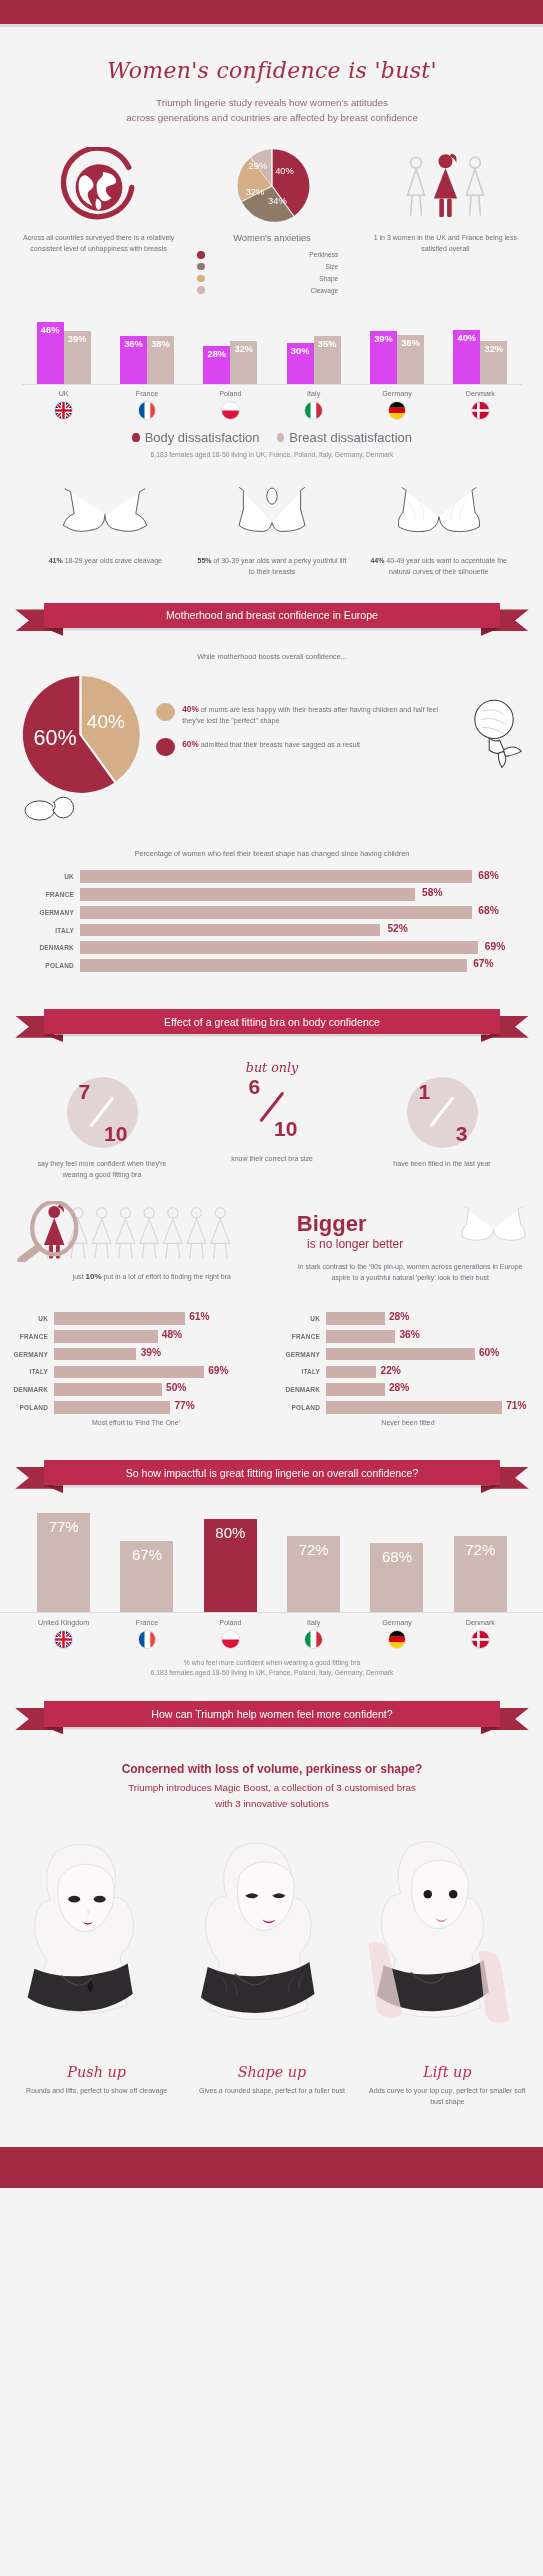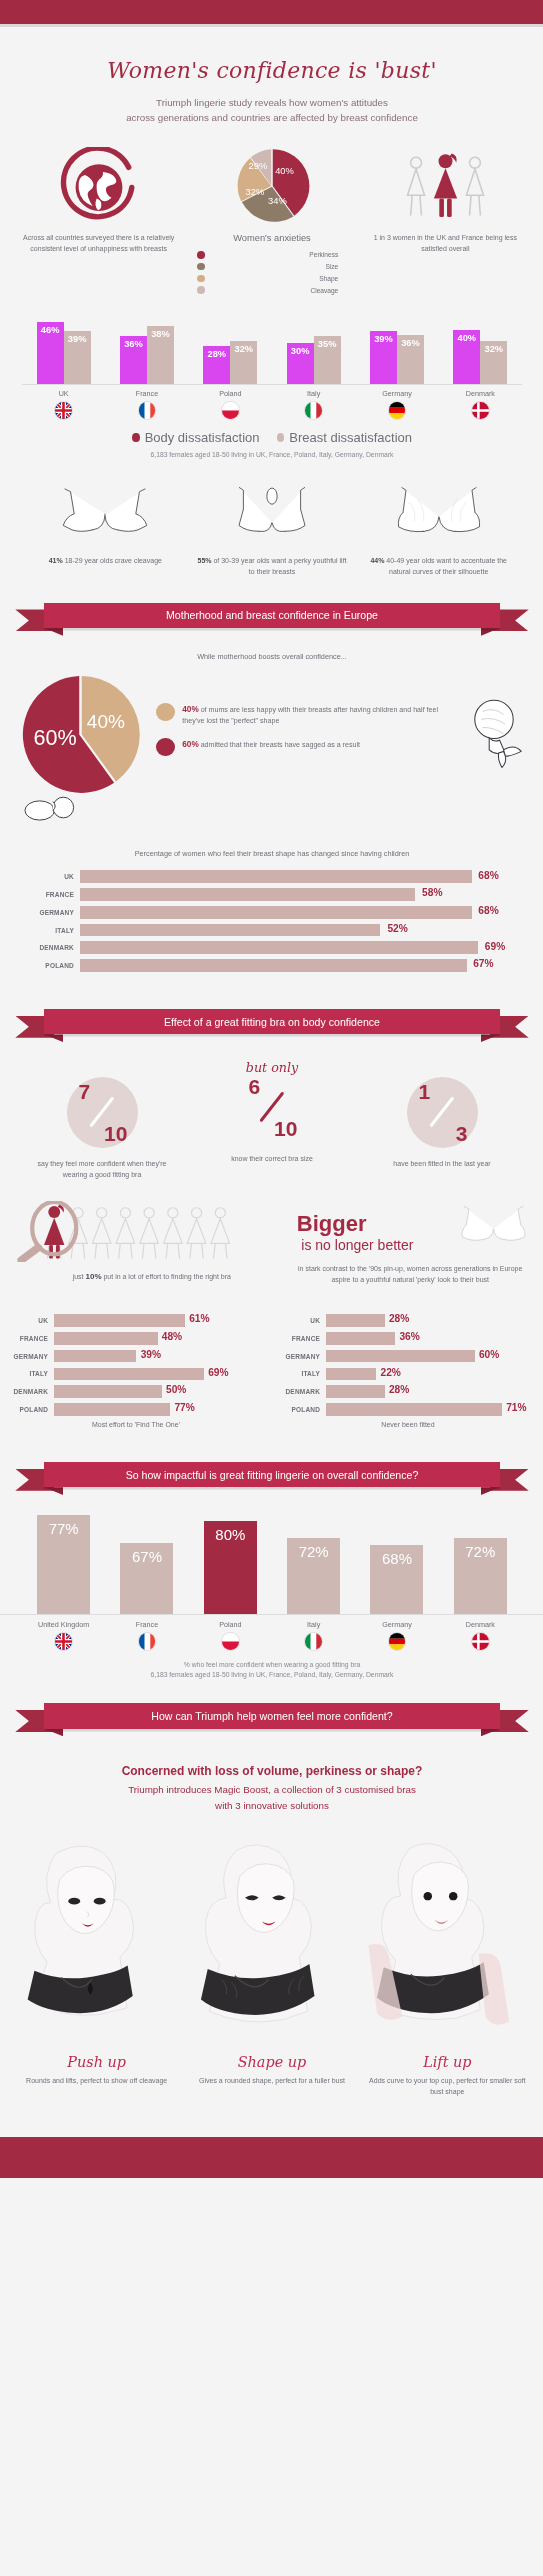--- a/index.html
+++ b/index.html
@@ -111,21 +111,21 @@
              font-size:12.7px; margin-bottom:-3.4px; }
   .fit-cap { font-size:7px; line-height:1.6; color:#6f6f78; margin-top:10.2px; padding:0 13.6px; }
 
   
   .big-row { display:flex; margin-top:20.4px; padding:0 13.6px; align-items:flex-start; }
   .big-left { flex:1.15; text-align:center; }
   .big-right { flex:1; text-align:center; }
   .effort-cap { font-size:7px; color:#6f6f78; margin-top:10.2px; }
   .effort-cap b { color:#4a4a52; font-size:8px; }
   .bigger { font-size:22px; color:#a32a43; font-weight:bold; text-align:left; padding-left:6.8px; line-height:1; }
-  .nolonger { font-size:14px; color:#a32a43; text-align:right; padding-left:6.8px; margin-top:1.7px; }
+  .nolonger { font-size:12px; color:#a32a43; text-align:center; padding-left:6.8px; margin-top:1.7px; }
   .big-cap { font-size:7px; line-height:1.6; color:#6f6f78; margin-top:10.2px; padding:0 6.8px; }
 
   .dual { display:flex; margin-top:17px; }
   .dual .hbars { flex:1; padding:0 8.5px; }
   .dual-cap { text-align:center; font-size:7px; color:#6f6f78; margin-top:5.1px; }
 
   
   .cbars { display:flex; align-items:flex-end; height:102px; margin-top:22px;
            padding:0 22px; border-bottom:0.8px solid #dcdcdc; }
   .cbar-col { flex:1; display:flex; justify-content:center; align-items:flex-end; }
@@ -133,21 +133,21 @@
   .cbar.hi { background:#a32a43; }
   .cbar span { position:absolute; top:5.1px; left:0; right:0; text-align:center;
                color:#fff; font-size:15px; }
 
   
   .mb-lead { text-align:center; margin-top:29px; padding:0 34px; }
   .mb-lead .l1 { font-size:12px; color:#a32a43; font-weight:bold; line-height:1.7; }
   .mb-lead .l2 { font-size:9.8px; color:#a32a43; line-height:1.7; }
   .models { display:flex; margin-top:15.3px; padding:0 8.5px; height:212px; align-items:flex-end; }
   .model { flex:1; text-align:center; }
-  .sol-row { display:flex; padding:0 9px; margin-top:12px; }
+  .sol-row { display:flex; padding:0 9px; margin-top:24px; }
   .sol { flex:1; text-align:center; }
   .sol-name { font-family:"DejaVu Serif", serif; font-style:italic;
               color:#bd2c4e; font-size:14.4px; }
   .sol-desc { font-size:7px; line-height:1.6; color:#6f6f78; margin-top:5.1px; padding:0 8.5px; }
   svg { display:block; }
   .ctr { margin:0 auto; }
 </style>
 </head>
 <body>
 
@@ -242,21 +242,21 @@
             <span>46%</span>
           </div>
         <div class="bar light" style="height:53px">
             <span>39%</span>
           </div>
       </div>
       <div class="bgroup">
         <div class="bar dark" style="height:48px">
             <span>36%</span>
           </div>
-        <div class="bar light" style="height:58px">
+        <div class="bar light" style="height:48px">
             <span>38%</span>
           </div>
       </div>
       <div class="bgroup">
         <div class="bar dark" style="height:38px">
             <span>28%</span>
           </div>
         <div class="bar light" style="height:43px">
             <span>32%</span>
           </div>

